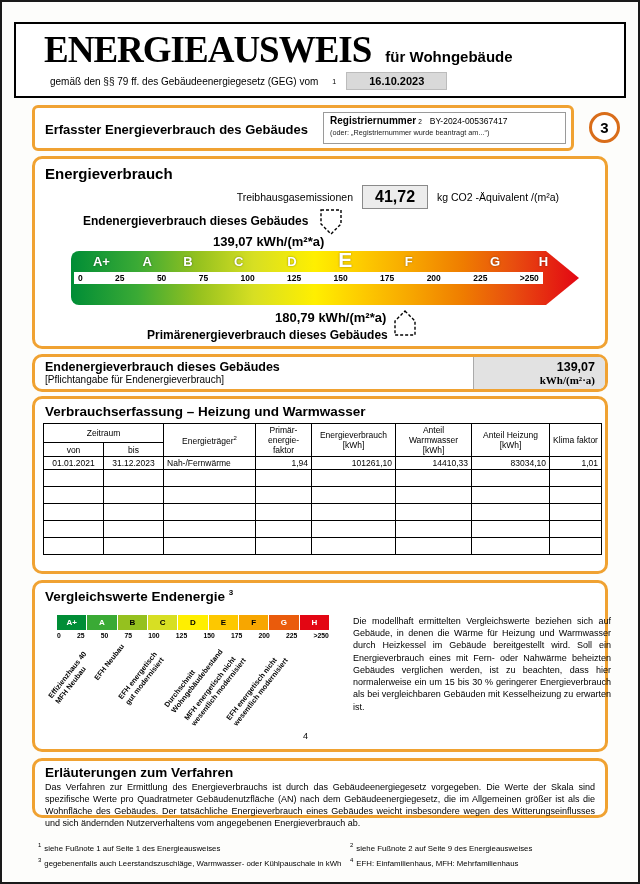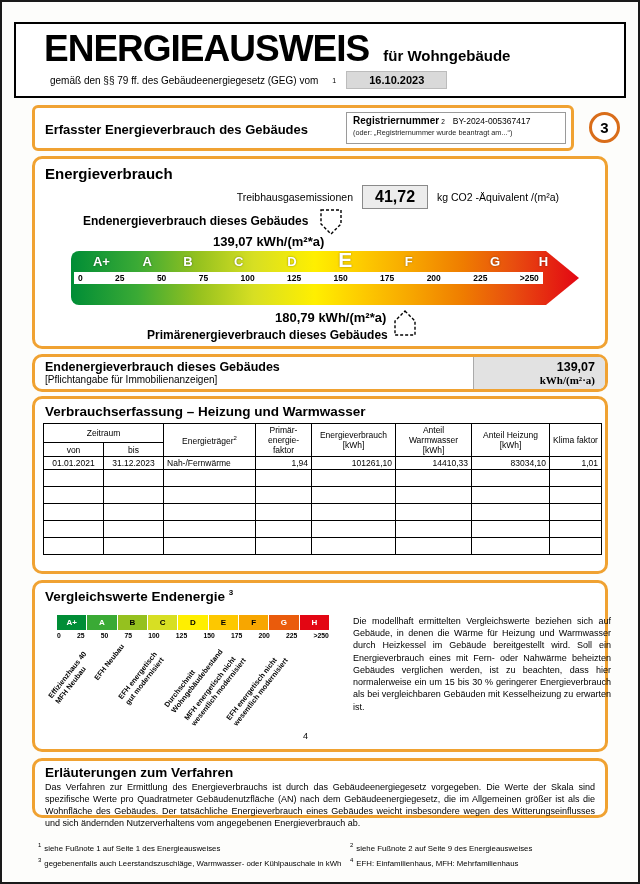--- a/index.html
+++ b/index.html
@@ -5,33 +5,33 @@
   * { margin:0; padding:0; box-sizing:border-box; }
   html,body { background:#9a9a9a; }
   body { font-family:"Liberation Sans", sans-serif; color:#000; }
   .page { position:relative; width:640px; height:884px; margin:0 auto; background:#fdfdfb;
           border:2px solid #1a1a1a; overflow:hidden; }
 
   
   .header-box { position:absolute; left:12px; right:12px; top:20px; height:76px;
                 border:2px solid #000; padding:4px 20px 4px 28px; background:#fff; }
   .title-row { display:flex; align-items:baseline; gap:14px; }
-  .main-title { font-size:37px; font-weight:bold; letter-spacing:-1px; }
+  .main-title { font-size:37px; font-weight:bold; letter-spacing:-1px;font-family:Liberation Serif, serif; }
   .subtitle { font-size:15px; font-weight:bold; }
   .law-row { display:flex; align-items:center; font-size:10px; margin-top:1px; padding-left:6px; }
   .law-row sup { font-size:7px; margin:0 10px 0 14px; }
   .date-box { background:#d9d9d9; border:1px solid #bcbcbc; font-weight:bold; font-size:11px; padding:2px 22px; }
 
   
   .obox { position:absolute; left:30px; right:30px; border:3px solid #f0a232; border-radius:10px; background:#fff; }
 
   
   .bar1 { top:103px; height:46px; right:64px;border-radius:6px; }
   .bar1-title { position:absolute; left:10px; top:14px; font-size:13px; font-weight:bold; }
-  .reg-box { position:absolute; right:5px; top:4px; width:220px; height:32px; border:1px solid #9a9a9a; padding:2px 6px; background:#fff; }
+  .reg-box { position:absolute; right:5px; top:4px; width:243px; height:32px; border:1px solid #9a9a9a; padding:2px 6px; background:#fff; }
   .reg-line1 { display:flex; align-items:baseline; }
   .reg-label { font-size:10px; font-weight:bold; }
   .reg-line1 sup { font-size:6.5px; margin:0 8px 0 2px; }
   .reg-number { font-size:8.5px; }
   .reg-note { font-size:7.3px; margin-top:2px; color:#222; }
   .page-badge { position:absolute; right:18px; top:110px; width:31px; height:31px; border:3px solid #d96d1a;
                 border-radius:50%; text-align:center; line-height:25px; font-size:15px; font-weight:bold; background:#fff; }
 
   
   .energy-box { top:154px; height:193px; }
@@ -202,21 +202,21 @@
     <svg class="marker marker-up" width="24" height="28">
       <polygon points="12,2 22,12 22,26 2,26 2,12" fill="none" stroke="#000" stroke-width="1.4" stroke-dasharray="3,2"></polygon>
     </svg>
 
     <div class="primary-label">Primärenergieverbrauch dieses Gebäudes</div>
   </div>
 
   <div class="obox bar3">
     <div class="bar3-left">
       <div class="bar3-title">Endenergieverbrauch dieses Gebäudes</div>
-      <div class="bar3-sub">[Pflichtangabe für Immobilienanzeigen]</div>
+      <div class="bar3-sub">[Pflichtangabe für Endenergieverbrauch]</div>
     </div>
     <div class="bar3-panel">
       <div class="bar3-value">139,07</div>
       <div class="bar3-unit">kWh/(m²·a)</div>
     </div>
   </div>
 
   <div class="obox table-box">
     <div class="tbl-title">Verbrauchserfassung – Heizung und Warmwasser</div>
     <table class="consumption">

